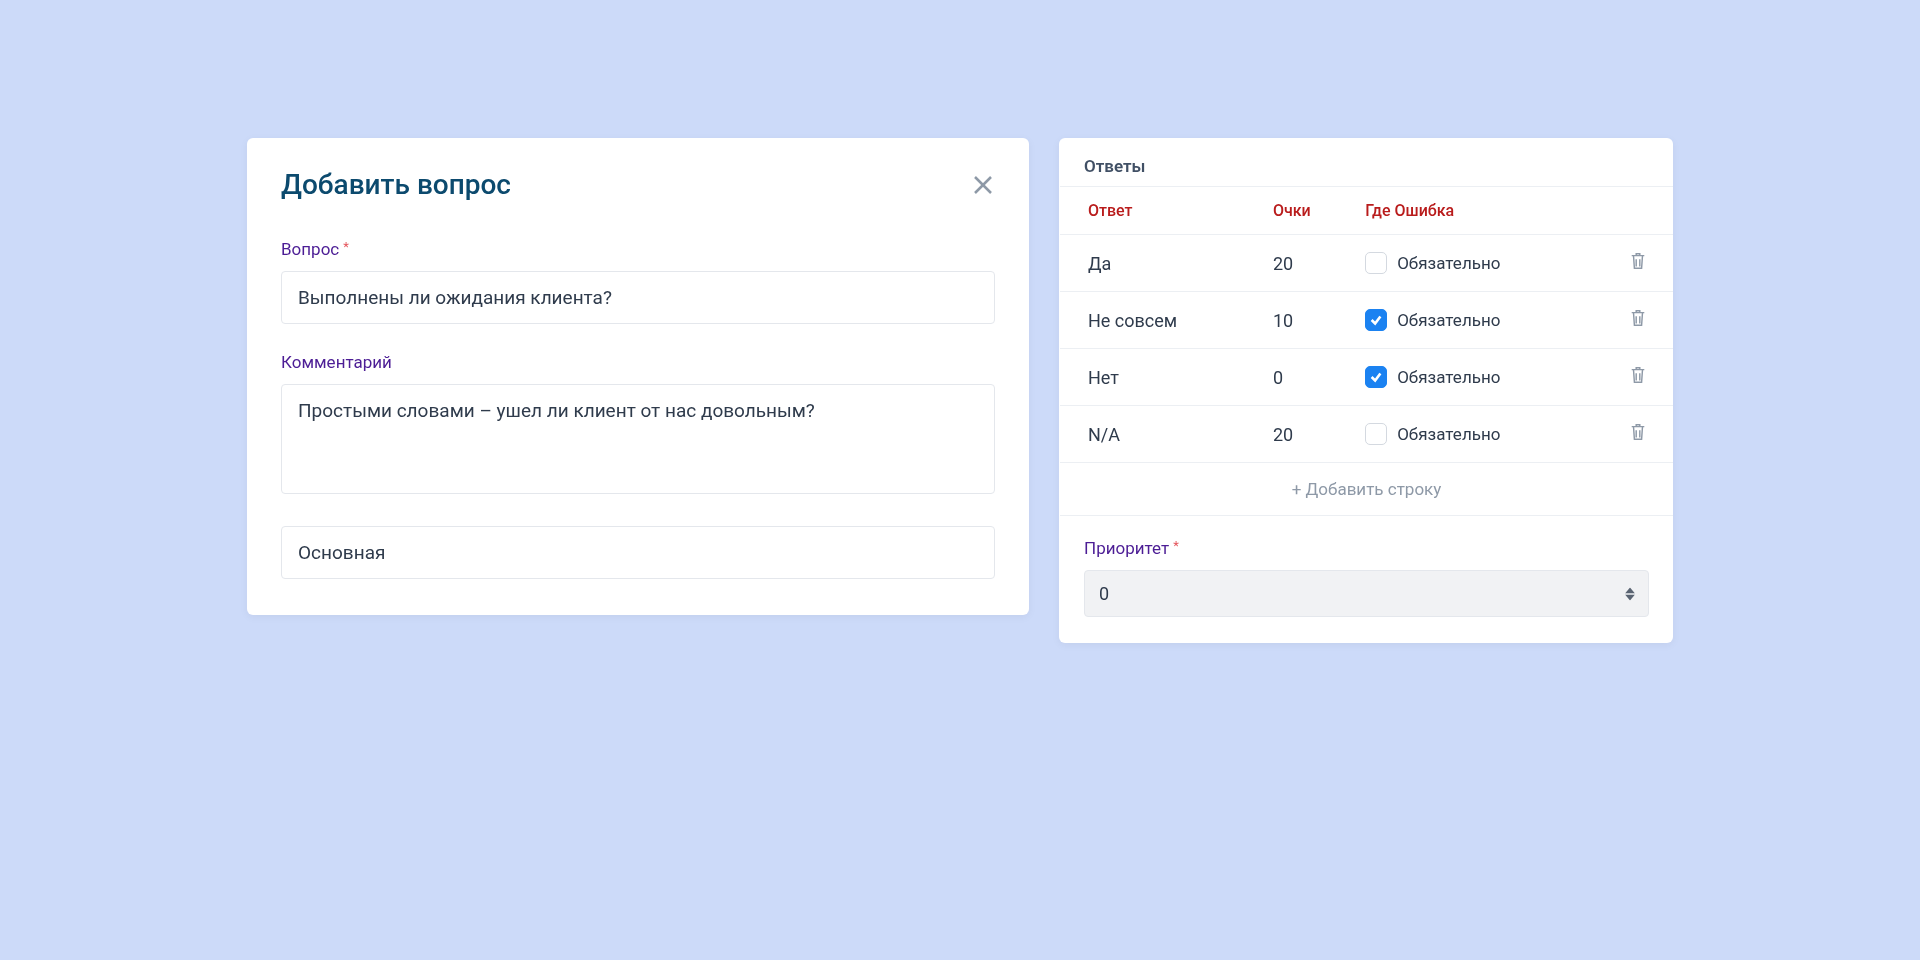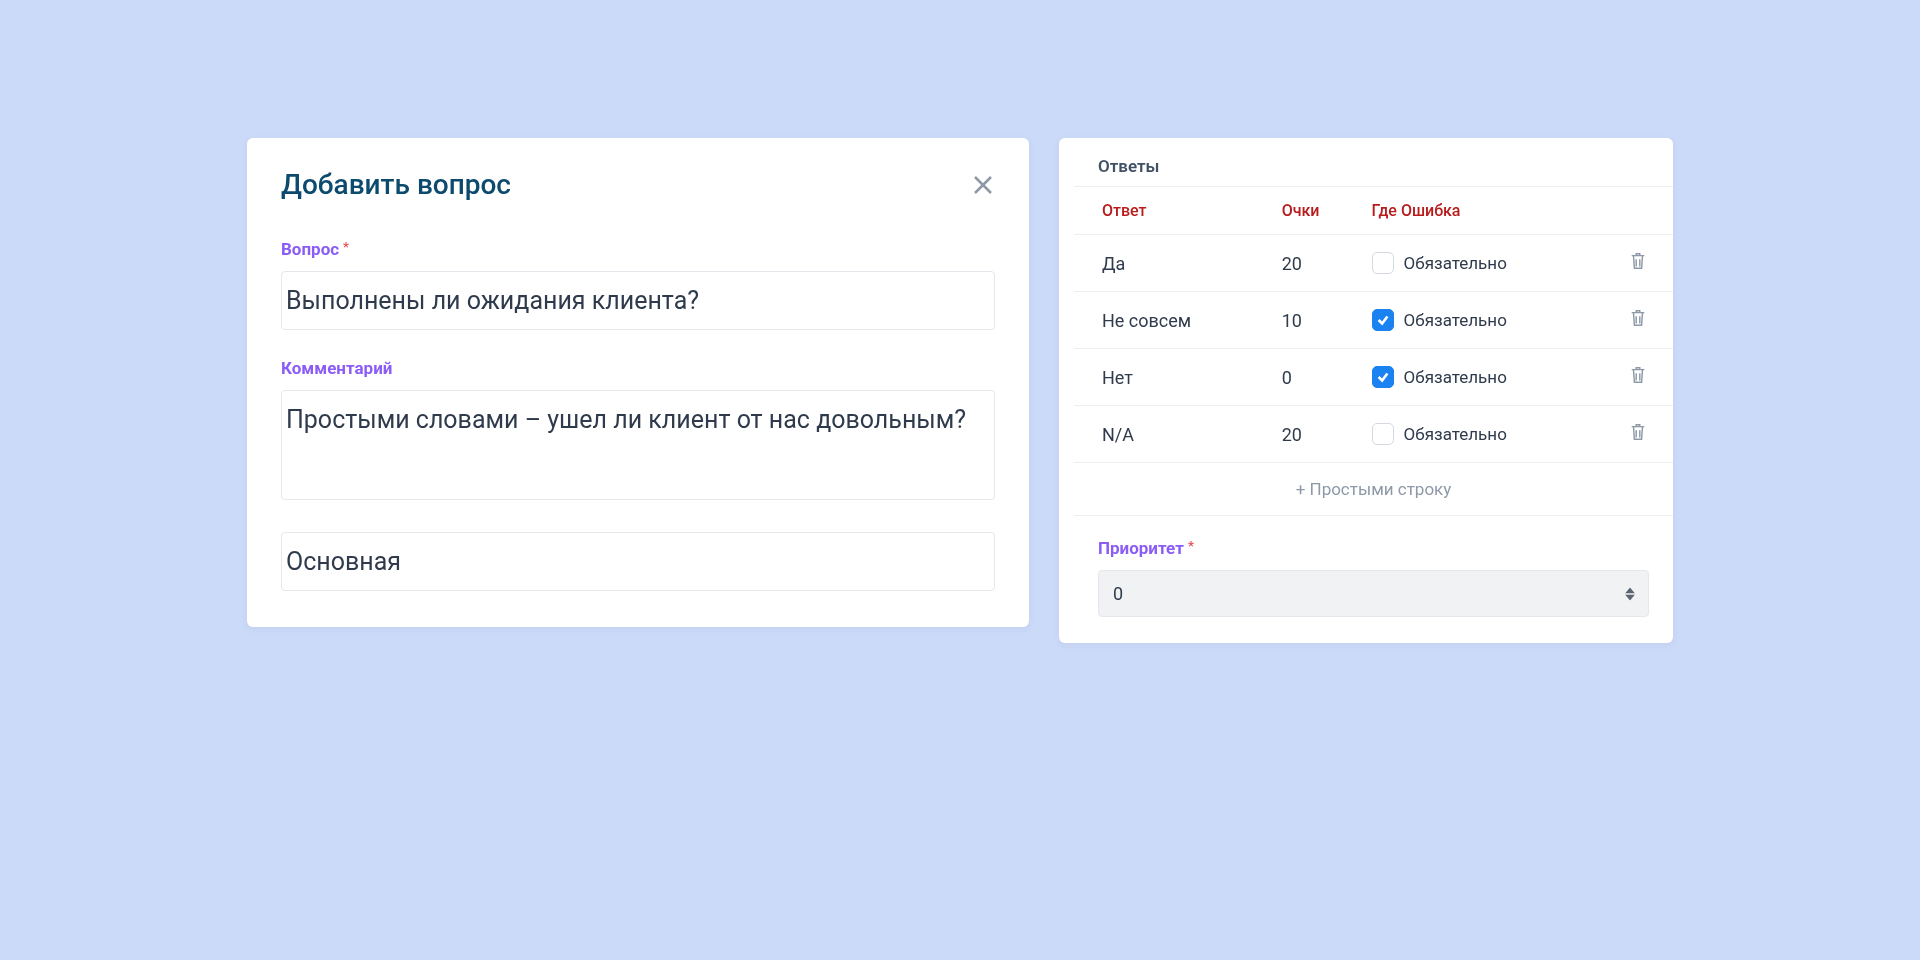--- a/index.html
+++ b/index.html
@@ -12,30 +12,30 @@
   }
   .card{
     background:#fff;border-radius:6px;
     box-shadow:0 2px 8px rgba(0,0,0,.05);
   }
   
   .left{width:782px;padding:30px 34px 36px 34px}
   .title-row{display:flex;justify-content:space-between;align-items:center;margin-bottom:38px}
   .dlg-title{font-size:28px;font-weight:500;color:#0c4a6e}
   .close-x{width:24px;height:24px;stroke:#8e99a7;stroke-width:2.5;cursor:pointer}
-  .field-label{font-size:17px;font-weight:700;color:#8b5cf6;margin-bottom:12px;display:block}
+  .field-label{font-size:17px;font-weight:400;color:#4c1d95;margin-bottom:12px;display:block}
   .req::after{content:"*";color:#e4535a;font-size:13px;vertical-align:top;margin-left:4px}
   .text-input,.textarea,.select{
     width:100%;border:1px solid #e4e7ec;border-radius:4px;
-    font-size:25px;color:#2f3b4c;padding:14px 4px;font-family:inherit;
+    font-size:19px;color:#2f3b4c;padding:14px 16px;font-family:inherit;
   }
   .textarea{height:110px;resize:none}
   .field-block{margin-bottom:28px}
   
-  .right{width:614px;padding:18px 0 26px 15px}
+  .right{width:614px;padding:18px 0 26px 1px}
   .section-title{font-size:17px;font-weight:600;color:#415065;padding:0 24px 10px 24px}
   table{width:100%;border-collapse:collapse}
   th{font-size:16px;font-weight:500;color:#b91c1c;text-align:left;padding:14px 10px;border-top:1px solid #eceff3;border-bottom:1px solid #eceff3}
   th:first-child{padding-left:28px}
   td{font-size:18px;color:#2f3b4c;padding:16px 10px;border-bottom:1px solid #eceff3}
   td:first-child{padding-left:28px}
   td.act{text-align:center;width:70px}
   .chk{display:flex;align-items:center;gap:10px}
   .box{width:22px;height:22px;border-radius:5px;border:1.5px solid #d4d9e0;display:inline-flex;align-items:center;justify-content:center;cursor:pointer;flex-shrink:0}
   .box.on{background:#1b82f1;border-color:#1b82f1}
@@ -145,21 +145,21 @@
               <span class="oblig">Обязательно</span>
             </span>
           </td>
           <td class="act"><svg class="trash" viewBox="0 0 20 22">
               <path d="M3 5h14M8 5V3h4v2M5 5l1 14h8l1-14M8 9v8M12 9v8"></path>
             </svg></td>
         </tr>
       </tbody>
     <tbody>
       <tr class="addrow">
-          <td colspan="4">+ Простыми строку</td>
+          <td colspan="4">+ Добавить строку</td>
         </tr>
     </tbody>
   </table>
 
   <div class="bottom">
     <label class="field-label req">Приоритет</label>
     <div class="select-wrap">
       <input class="select" value="0" style="">
       <span class="sort-arrows">
         <svg viewBox="0 0 10 6">

